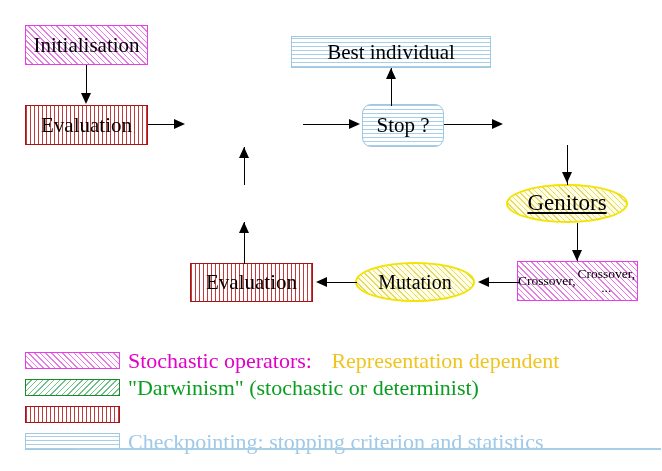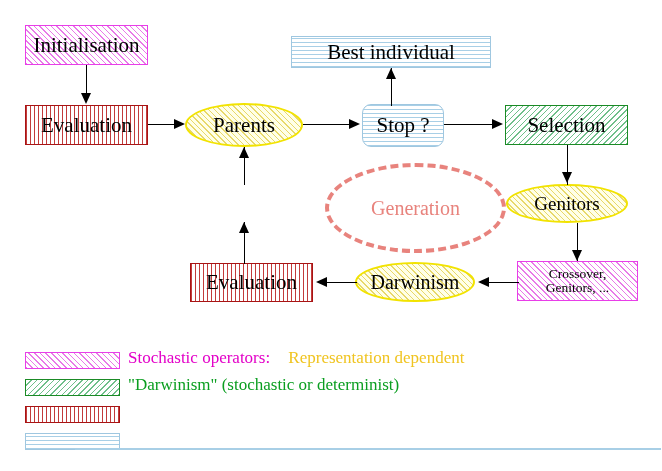--- a/index.html
+++ b/index.html
@@ -55,73 +55,64 @@
   .arrow{position:absolute;width:0;height:0;}
   .ar-right{border-left:11px solid #000;border-top:5.5px solid transparent;border-bottom:5.5px solid transparent;}
   .ar-left {border-right:11px solid #000;border-top:5.5px solid transparent;border-bottom:5.5px solid transparent;}
   .ar-down {border-top:11px solid #000;border-left:5.5px solid transparent;border-right:5.5px solid transparent;}
   .ar-up   {border-bottom:11px solid #000;border-left:5.5px solid transparent;border-right:5.5px solid transparent;}
 
   
   #legend{position:absolute;left:0;top:344px;width:662px;height:110px;}
   .leg-row{position:absolute;left:0;width:662px;height:24px;display:flex;align-items:center;}
   .swatch{position:absolute;left:25px;width:95px;height:17px;box-sizing:border-box;}
-  .leg-text{position:absolute;left:128px;font-size:17px;white-space:nowrap;}
+  .leg-text{position:absolute;left:128px;font-size:22px;white-space:nowrap;}
   .c-magenta{color:#e300c8;}
   .c-gold{color:#f0c420;}
   .c-green{color:#0a9e20;}
   .c-red{color:#d61414;}
   .c-lblue{color:#9fc9e8;}
   .underline-blue{position:absolute;left:75px;top:448px;width:586px;height:2px;background:#a8cfe6;}
 </style>
 </head>
 <body>
 
 <div id="stage">
 
   <div class="node hatch-magenta" style="left:25px;top:25px;width:123px;height:40px;font-size:21px;">
     <span>Initialisation</span>
   </div>
 
   <div class="node hatch-red" style="left:25px;top:105px;width:123px;height:40px;font-size:21px;">
     <span>Evaluation</span>
   </div>
 
-  <div class="node hatch-yellow ellipse" style="left:185px;top:103px;width:118px;height:44px;font-size:21px;">
-    <span>Parents</span>
-  </div>
 
   <div class="node hatch-blue" style="left:291px;top:36px;width:200px;height:32px;font-size:21px;">
     <span>Best individual</span>
   </div>
 
   <div class="node hatch-blue rounded" style="left:362px;top:104px;width:82px;height:43px;font-size:21px;">
     <span>Stop ?</span>
   </div>
 
-  <div class="node hatch-green" style="left:505px;top:105px;width:123px;height:40px;font-size:21px;">
-    <span>Selection</span>
-  </div>
 
 
-  <div class="gen-ellipse" style="left:325px;top:163px;width:173px;height:82px;">
-    <span class="gen-label">Generation</span>
-  </div>
 
-  <div class="node hatch-yellow ellipse" style="left:506px;top:184px;width:122px;height:39px;font-size:19px;">
+  <div class="node hatch-yellow ellipse" style="left:506px;top:184px;width:122px;height:39px;font-size:23px;text-decoration:underline;">
     <span>Genitors</span>
   </div>
 
-  <div class="node hatch-magenta" style="left:517px;top:261px;width:121px;height:40px;font-size:13.5px;flex-direction:column;">
+  <div class="node hatch-magenta" style="left:517px;top:261px;width:121px;height:40px;font-size:13.5px;">
     <span>Crossover,</span>
-    <span>Genitors, ...</span>
+    <span>Crossover, ...</span>
   </div>
 
   <div class="node hatch-yellow ellipse" style="left:355px;top:262px;width:120px;height:40px;font-size:20px;">
-    <span>Darwinism</span>
+    <span>Mutation</span>
   </div>
 
   <div class="node hatch-red" style="left:190px;top:263px;width:123px;height:39px;font-size:21px;">
     <span>Evaluation</span>
   </div>
 
   <div class="ln vline" style="left:86px;top:65px;height:30px;"></div>
   <div class="arrow ar-down" style="left:81px;top:93px;"></div>
 
   <div class="ln hline" style="left:148px;top:124px;width:33px;"></div>
@@ -168,19 +159,20 @@
       <div class="swatch hatch-green" style="top:4px;"></div>
       <div class="leg-text c-green" style="top:0px;">"Darwinism" (stochastic or determinist)</div>
     </div>
 
     <div class="leg-row" style="top:58px;">
       <div class="swatch hatch-red" style="top:4px;"></div>
     </div>
 
     <div class="leg-row" style="top:85px;">
       <div class="swatch hatch-blue" style="top:4px;"></div>
+      <div class="leg-text c-lblue" style="top:0px;">Checkpointing: stopping criterion and statistics</div>
     </div>
 
   </div>
 
   <div class="underline-blue"></div>
 
 </div>
 
 </body></html>

